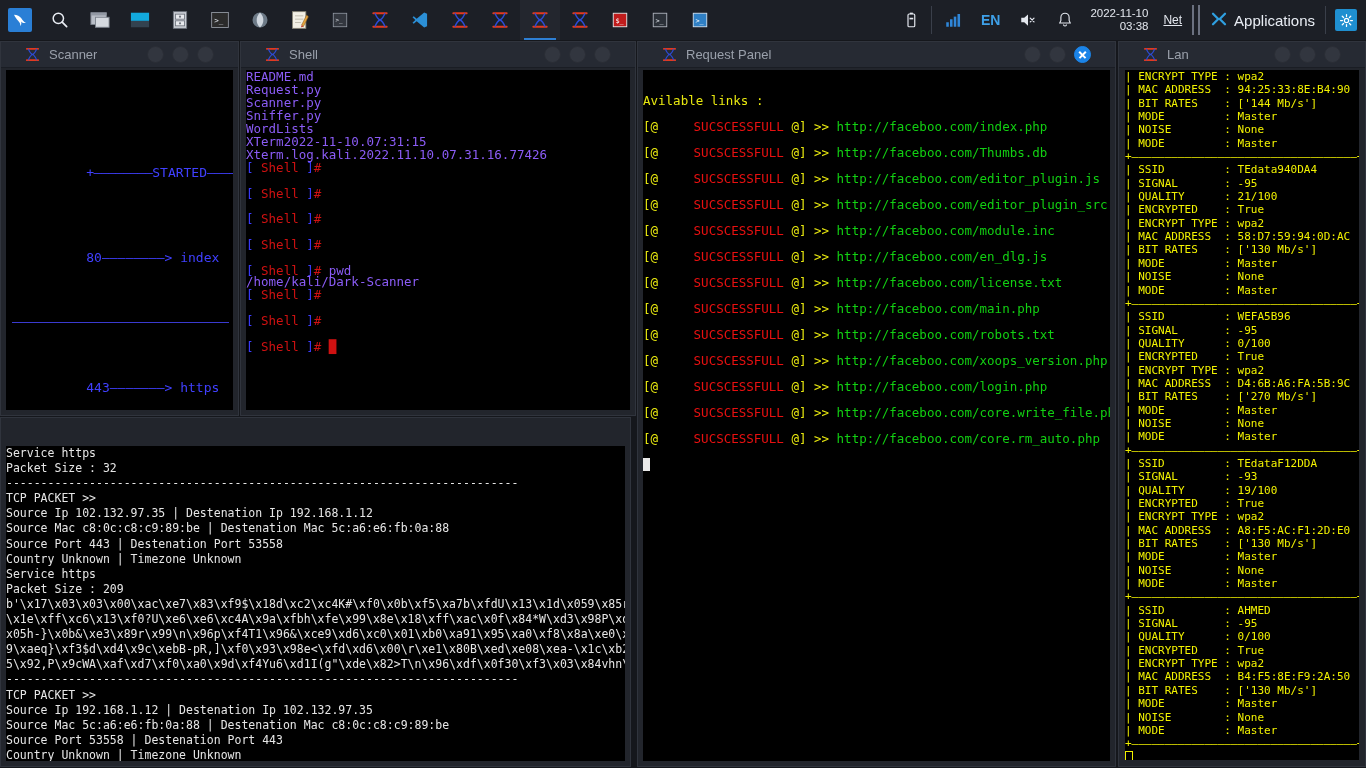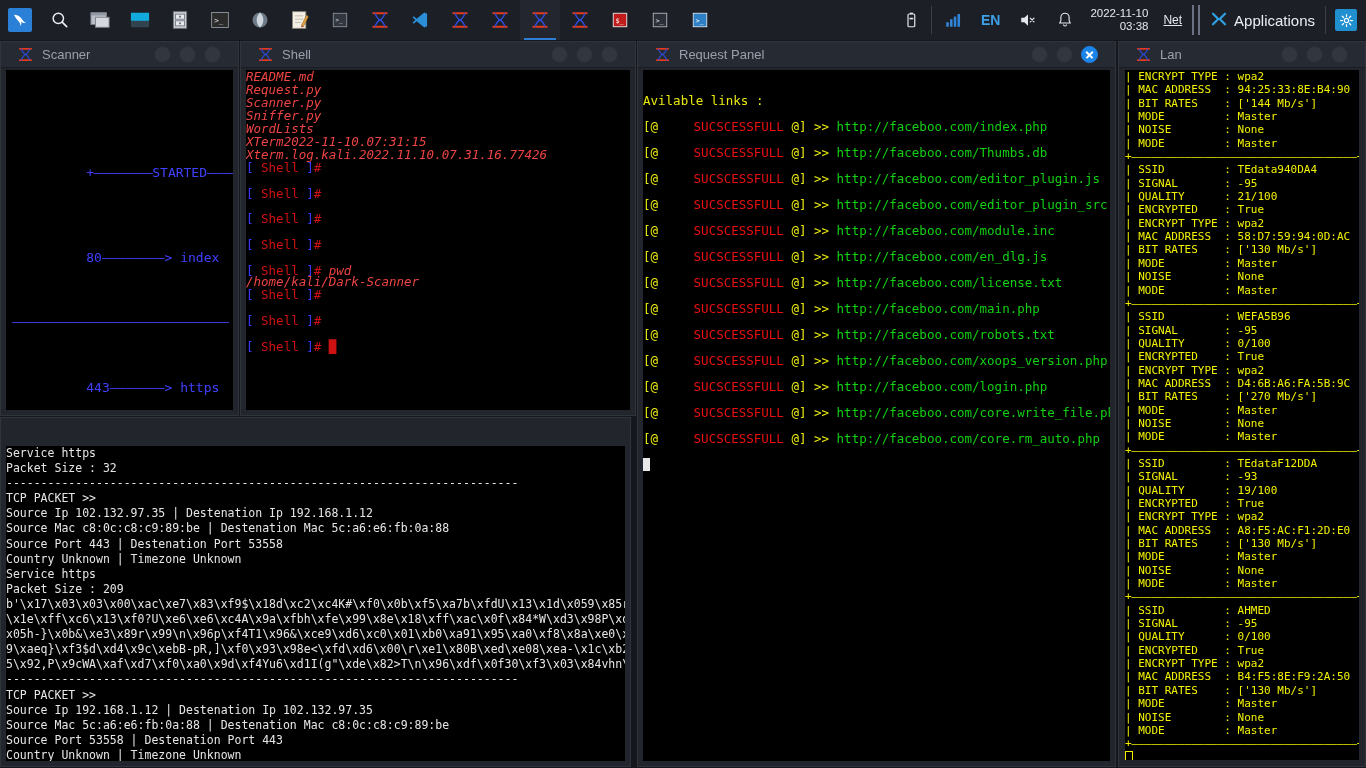--- a/index.html
+++ b/index.html
@@ -49,21 +49,21 @@
   }
   .gear-btn{
     width:22px;height:22px;background:#1f8fd0;border-radius:2px;
     display:flex;align-items:center;justify-content:center;margin:0 7px;
   }
 
   
   .win{position:absolute;background:#22252c;border:1px solid #30343d;box-sizing:border-box;}
   .titlebar{
     height:26px;display:flex;align-items:center;background:#262a33;
-    border-bottom:1px solid #1a1d24;padding:0 13px;box-sizing:border-box;
+    border-bottom:1px solid #1a1d24;padding:0 20px;box-sizing:border-box;
   }
   .tb-icon{width:22px;height:22px;display:flex;align-items:center;justify-content:center;flex:0 0 auto;}
   .title-text{
     color:#9aa0ab;font-family:"Liberation Sans",sans-serif;font-size:13px;
     margin-left:6px;white-space:nowrap;overflow:hidden;
   }
   .ctrls{margin-left:auto;display:flex;align-items:center;gap:8px;padding-right:4px;}
   .dot{width:17px;height:17px;border-radius:50%;background:#32363f;border:1px solid #2a2d35;box-sizing:border-box;}
   .dot.close{background:#1b84e8;border-color:#1b84e8;position:relative;}
   .dot.close::before,.dot.close::after{
@@ -91,21 +91,21 @@
   .body-lan    {position:absolute;left:6px;top:28px;right:6px;bottom:6px;}
   .body-sniffer{position:absolute;left:5px;top:28px;right:5px;bottom:5px;}
 
   
   .scan-line{color:#4040ff;font-size:13px;line-height:15px;white-space:pre;}
   .scan-rule{height:1px;background:#3a3ad0;margin:4px 2px 4px 4px;}
   .scan-pad{padding:4px 2px 0 2px;}
 
   
   .sh{font-size:12.5px;line-height:13px;}
-  .sh .g{color:#ef4444;font-style:italic;}
+  .sh .g{color:#8b5cf6;}
   .sh .b{color:#3b3bff;}
   .sh .r{color:#cf1111;}
   .sh .hash{color:#cf1111;}
   .sh .cursor{color:#cf1111;}
   .sh-row{height:25.7px;}
 
   
   .rq{font-size:12.5px;}
   .rq .yel{color:#e8e80f;}
   .rq .red{color:#e81010;margin-left:28px;}

